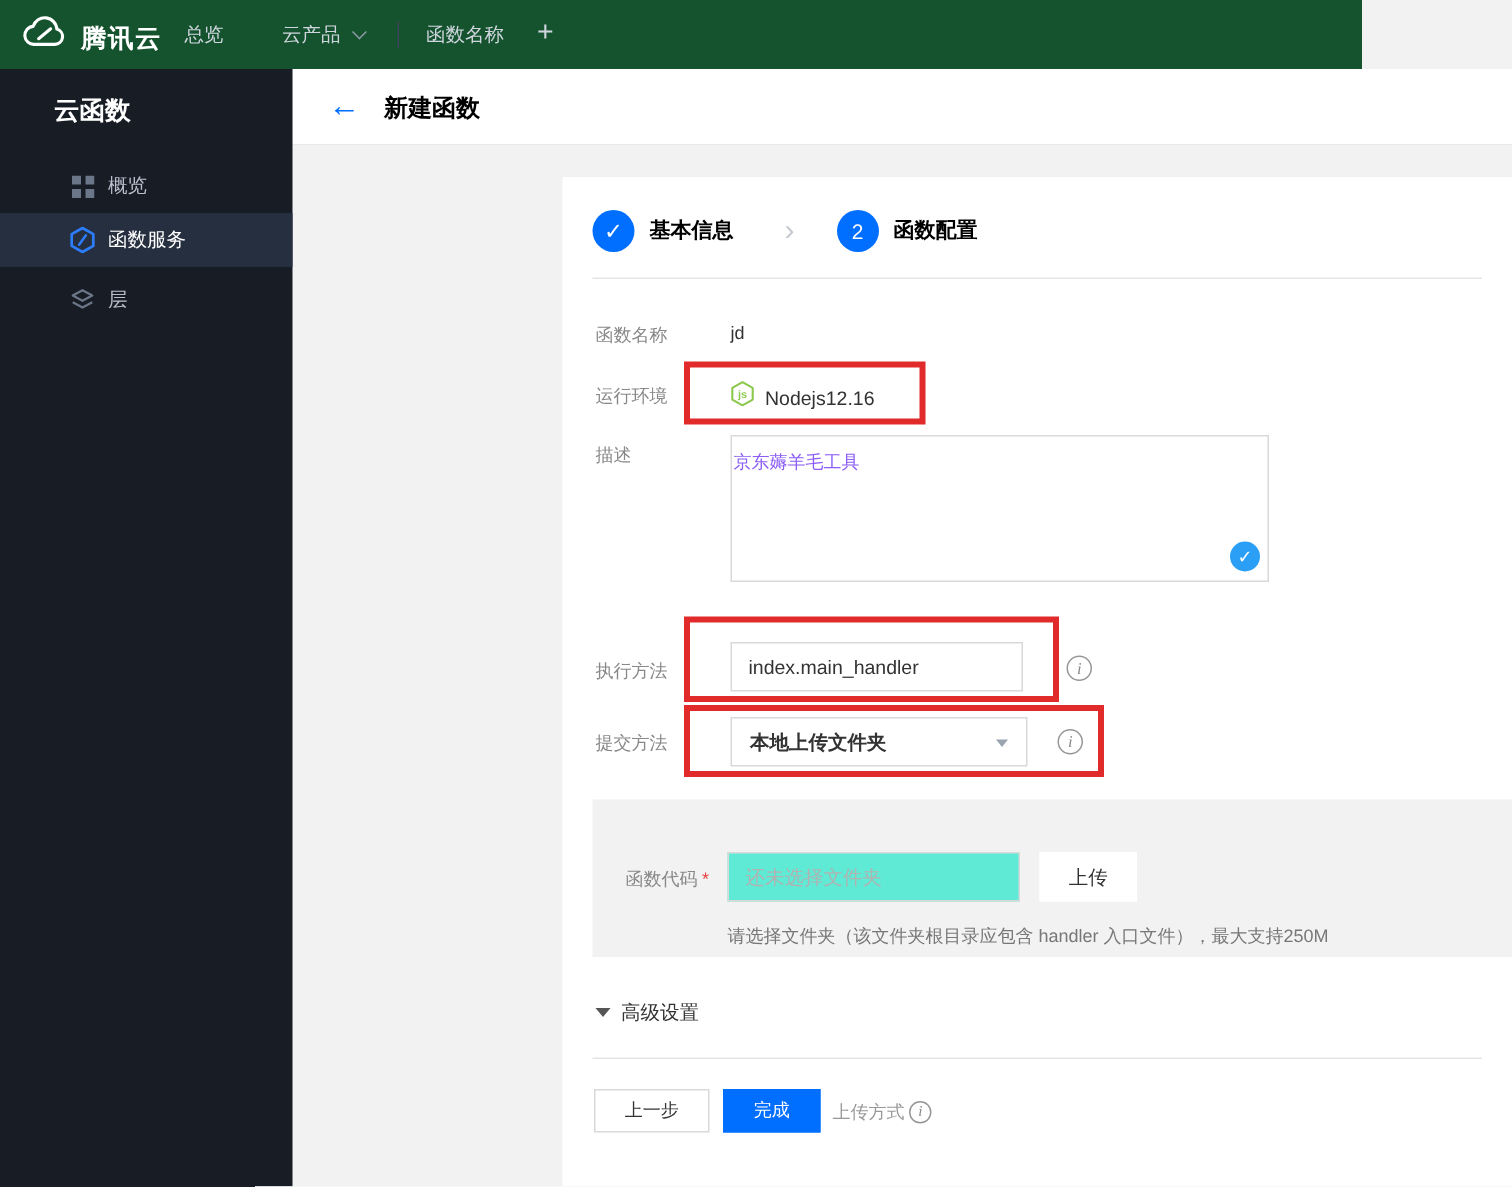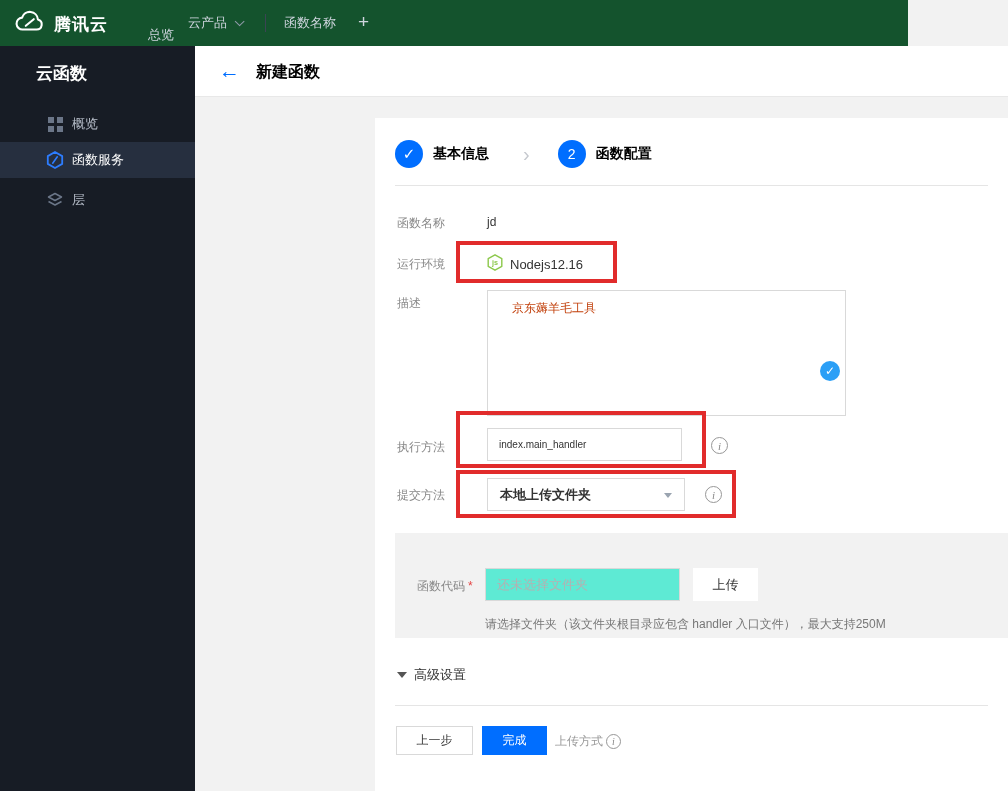--- a/index.html
+++ b/index.html
@@ -4,21 +4,21 @@
 <style>
   * { margin:0; padding:0; box-sizing:border-box; }
   body { font-family:"Liberation Sans","DejaVu Sans",sans-serif; background:#f2f2f2; }
   #app { position:relative; width:1008px; height:791px; overflow:hidden; background:#f2f2f2; }
 
   
   .topbar { position:absolute; left:0; top:0; width:908px; height:46px; background:#14532d; z-index:30; }
   .brand { position:absolute; left:14px; top:10px; display:flex; align-items:center; gap:8px; }
   .brand-name { color:#fff; font-size:17px; font-weight:bold; letter-spacing:1px; }
   .topnav-item { position:absolute; top:0; height:46px; line-height:46px; color:#cfd5de; font-size:13px; cursor:pointer; }
-  .topnav-item.n1 { left:148px;margin-top:12px; }
+  .topnav-item.n1 { left:123px; }
   .topnav-item.n2 { left:188px; }
   .topnav-item.n3 { left:284px; }
   .topnav-plus { position:absolute; left:358px; top:0; height:46px; line-height:44px; color:#cfd5de; font-size:19px; cursor:pointer; }
   .topnav-divider { position:absolute; left:265px; top:14px; width:1px; height:18px; background:#3b4454; }
   .nav-caret { display:inline-block; width:7px; height:7px; border-right:1.5px solid #8f99a8; border-bottom:1.5px solid #8f99a8; transform:rotate(45deg) translateY(-3px); margin-left:7px; }
 
   
   .sidebar { position:absolute; left:0; top:46px; width:195px; height:745px; background:#171c25; z-index:20; }
   .side-title { position:absolute; left:36px; top:16px; color:#fff; font-size:17px; font-weight:bold; }
   .side-item { position:absolute; left:0; width:195px; height:36px; display:flex; align-items:center; cursor:pointer; color:#b9c0cc; font-size:13px; }
@@ -44,26 +44,26 @@
   .stepper-divider { position:absolute; left:20px; top:67px; width:593px; height:1px; background:#e5e5e5; }
 
   .f-label { position:absolute; left:22px; font-size:12px; color:#888; }
   .f-value { position:absolute; font-size:12px; color:#333; }
 
   
   .runtime-wrap { position:absolute; left:112px; top:136px; display:flex; align-items:center; gap:7px; }
   .runtime-text { font-size:13px; color:#333; }
 
   
-  .desc-area { position:absolute; left:112px; top:172px; width:359px; height:126px; border:1px solid #d9d9d9; font-family:"Liberation Sans","DejaVu Sans",sans-serif; font-size:12px; color:#c2410c; padding:9px 24px; resize:none; outline:none; background:#fff; }
+  .desc-area { position:absolute; left:112px; top:172px; width:359px; height:98px; border:1px solid #d9d9d9; font-family:"Liberation Sans","DejaVu Sans",sans-serif; font-size:12px; color:#8b5cf6; padding:9px 1px; resize:none; outline:none; background:#fff; }
   .desc-check { position:absolute; left:445px; top:243px; width:20px; height:20px; border-radius:50%; background:#2b9ff6; color:#fff; font-size:12px; display:flex; align-items:center; justify-content:center; }
   .desc-helper { position:absolute; left:112px; top:281px; font-size:12px; color:#888; }
 
   
-  .text-input { position:absolute; border:1px solid #d9d9d9; font-family:"Liberation Sans","DejaVu Sans",sans-serif; font-size:10px; color:#333; padding:0 11px; outline:none; background:#fff; }
+  .text-input { position:absolute; border:1px solid #d9d9d9; font-family:"Liberation Sans","DejaVu Sans",sans-serif; font-size:13px; color:#333; padding:0 11px; outline:none; background:#fff; }
   .handler-input { left:112px; top:310px; width:195px; height:33px; }
   .select-box { position:absolute; border:1px solid #d9d9d9; background:#fff; display:flex; align-items:center; cursor:pointer; }
   .submit-select { left:112px; top:360px; width:198px; height:33px; }
   .select-box .sel-text { font-size:13px; color:#333; font-weight:bold; margin-left:12px; }
   .sel-caret { position:absolute; right:12px; top:50%; margin-top:-2px; width:0; height:0; border-left:4px solid transparent; border-right:4px solid transparent; border-top:5px solid #9aa4b0; }
   .info-icon { position:absolute; width:17px; height:17px; border:1px solid #979797; border-radius:50%; color:#888; font-size:11px; font-style:italic; font-family:"Liberation Serif","DejaVu Serif",serif; display:flex; align-items:center; justify-content:center; background:#fff; }
   .info1 { left:336px; top:319px; }
   .info2 { left:330px; top:368px; }
 
   

